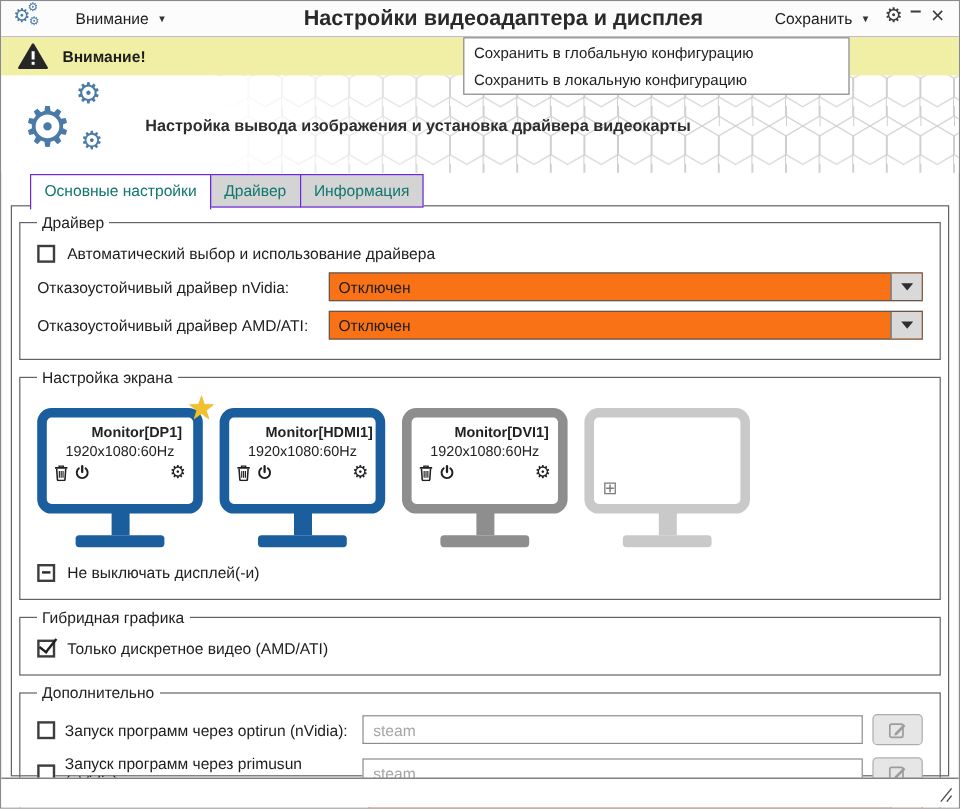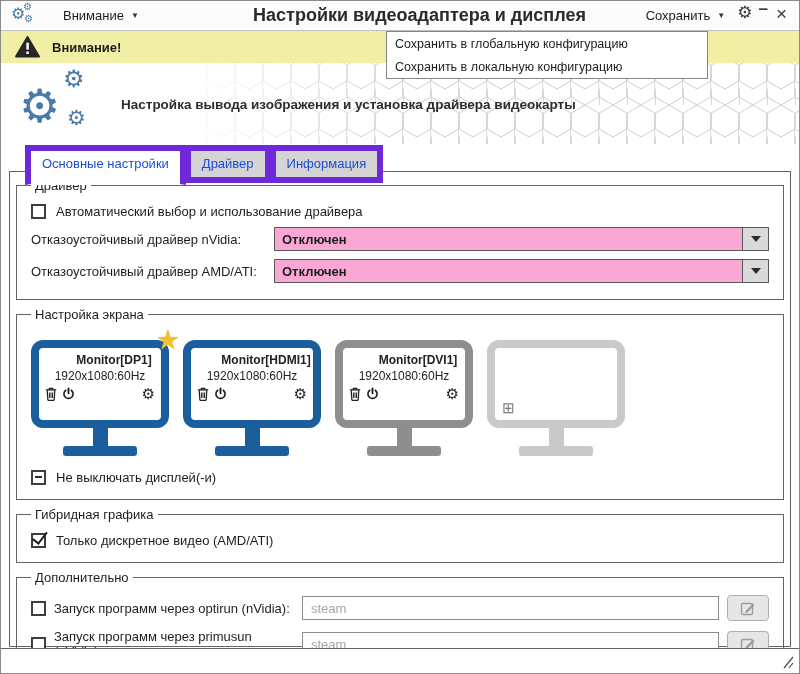--- a/index.html
+++ b/index.html
@@ -60,21 +60,21 @@
   .big-logo { position:absolute; left:18px; top:4px; width:95px; height:76px; color:#4a7ba8; }
   .big-logo .g1 { position:absolute; left:0;  top:16px; font-size:46px; line-height:1; }
   .big-logo .g2 { position:absolute; left:44px; top:0px; font-size:24px; line-height:1; }
   .big-logo .g3 { position:absolute; left:48px; top:40px; font-size:21px; line-height:1; }
   .subtitle { position:absolute; left:120px; top:34px; font-size:13.5px; font-weight:bold; color:#2d2d2d; }
 
   
   .tabs { position:absolute; top:144px; left:24px; display:flex; z-index:4; }
   .tab {
     font-size:13px; padding:5px 11px 6px; background:#d4d4d4;
-    border:6px solid #6d28d9; margin-right:-1px; color:#1d4ed8;
+    border:1px solid #6d28d9; margin-right:-1px; color:#0f766e;
   }
   .tab.active { background:#fff; border-bottom:1px solid #fff; padding-bottom:8px; margin-bottom:-2px; z-index:5; }
 
   
   .content {
     position:absolute; top:170px; left:8px; right:8px; bottom:26px;
     border:1px solid #636363; background:#fff; padding:2px 4px;
   }
   fieldset { border:1px solid #636363; margin:4px 2px 7px; padding:2px 6px 8px; }
   legend { font-size:13px; padding:0 4px; margin-left:8px; color:#1d1d1d; }
@@ -84,21 +84,21 @@
   .checkbox { position:relative; width:15px; height:15px; border:2px solid #3d3d3d; background:#fff; flex:none; }
   .checkbox.indet::after { content:""; position:absolute; left:2px; right:2px; top:4px; height:2px; background:#2a2a2a; }
   .checkbox.checked::after {
     content:""; position:absolute; left:3px; top:-6px; width:6px; height:13px;
     border-right:2.5px solid #1f1f1f; border-bottom:2.5px solid #1f1f1f; transform:rotate(38deg);
   }
 
   .field-row { display:flex; align-items:center; margin:8px 8px; gap:8px; }
   .field-row .flabel { font-size:13px; flex:none; color:#1d1d1d; }
   .flabel.w235 { width:235px; }
-  .combo { display:flex; height:24px; border:1px solid #5a5a5a; background:#f9a8d4; flex:1; align-items:stretch;font-weight:bold; }
+  .combo { display:flex; height:24px; border:1px solid #5a5a5a; background:#f97316; flex:1; align-items:stretch; }
   .combo .value { flex:1; display:flex; align-items:center; padding:0 7px; font-size:13px; color:#1d1d1d; overflow:hidden; white-space:nowrap; }
   .combo .arrow-btn { width:26px; background:#d9d9d9; border-left:1px solid #5a5a5a; display:flex; align-items:center; justify-content:center; }
   .tri-down { width:0; height:0; border-left:5px solid transparent; border-right:5px solid transparent; border-top:6px solid #2e2e2e; }
 
   
   .monitors { display:flex; gap:14px; margin:16px 8px 2px; }
   .monitor { position:relative; width:138px; flex:none; }
   .monitor .screen { position:relative; width:138px; height:88px; border:8px solid #1a5e9e; border-radius:12px; background:#fff; }
   .monitor .neck { width:15px; height:19px; margin:-1px auto 0; background:#1a5e9e; }
   .monitor .base { width:74px; height:10px; margin:0 auto; border-radius:3px; background:#1a5e9e; }

